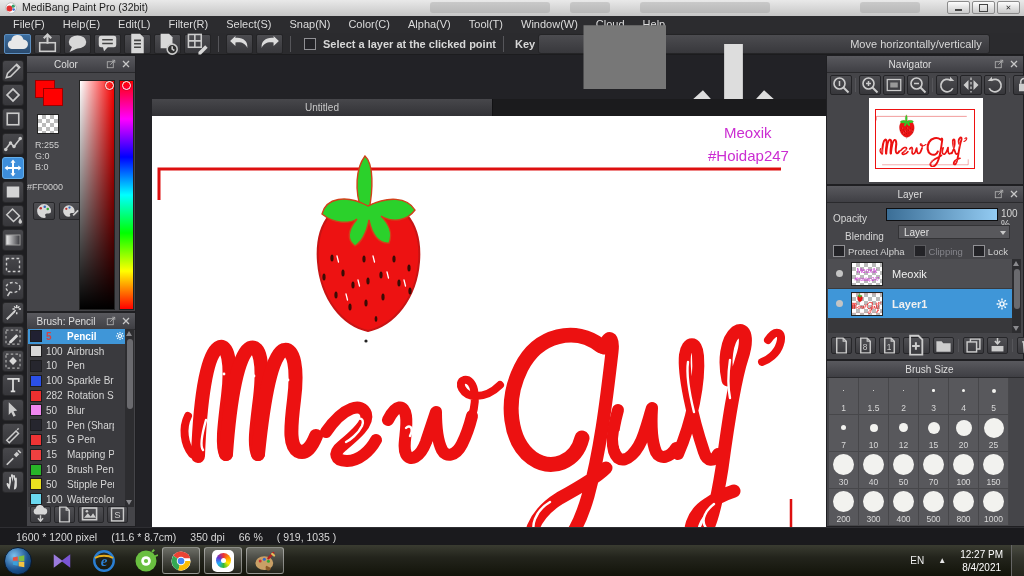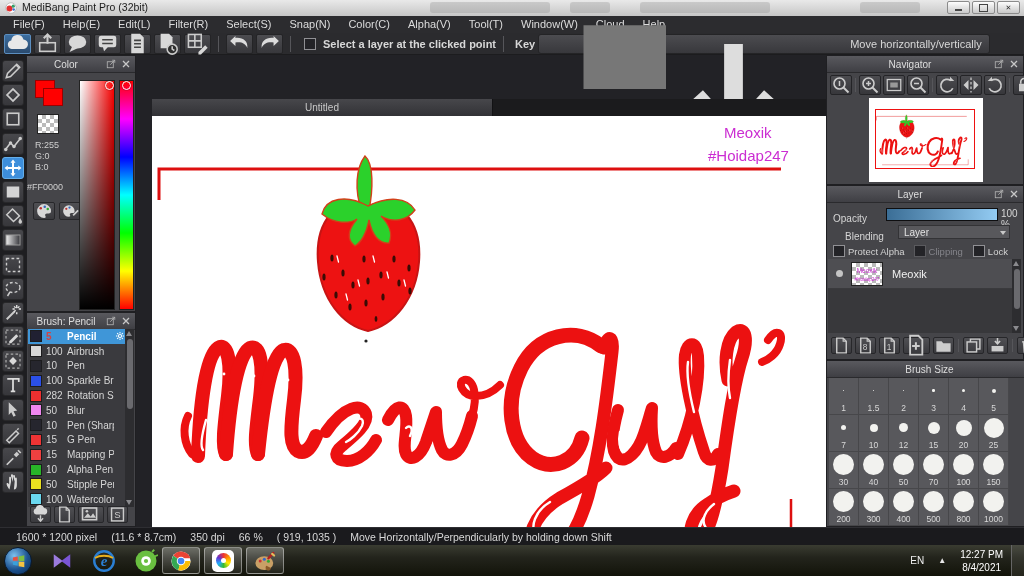--- a/index.html
+++ b/index.html
@@ -692,21 +692,21 @@
             <svg viewBox="0 0 16 16" aria-hidden="true" style="width:100%;height:100%">
               <circle cx="8" cy="8" r="2.1" fill="none" stroke="#fff" stroke-width="1.4"></circle>
               <path d="M8 2.6v2M8 11.4v2M2.6 8h2M11.4 8h2M4.2 4.2l1.4 1.4M10.4 10.4l1.4 1.4M11.8 4.2l-1.4 1.4M5.6 10.4l-1.4 1.4" stroke="#fff" stroke-width="1.4"></path>
             </svg>
           </span>
         </div>
 
         <div class="brush-row">
           <span class="swatch" style="background: rgb(40, 180, 40);"></span>
           <span class="bsize">10</span>
-          <span class="bname">Alpha Pen</span>
+          <span class="bname">Brush Pen</span>
           <span class="icn gear">
             <svg viewBox="0 0 16 16" aria-hidden="true" style="width:100%;height:100%">
               <circle cx="8" cy="8" r="2.1" fill="none" stroke="#fff" stroke-width="1.4"></circle>
               <path d="M8 2.6v2M8 11.4v2M2.6 8h2M11.4 8h2M4.2 4.2l1.4 1.4M10.4 10.4l1.4 1.4M11.8 4.2l-1.4 1.4M5.6 10.4l-1.4 1.4" stroke="#fff" stroke-width="1.4"></path>
             </svg>
           </span>
         </div>
 
         <div class="brush-row">
           <span class="swatch" style="background: rgb(232, 224, 32);"></span>
@@ -951,20 +951,35 @@
             </span>
             <span class="layer-name">Meoxik</span>
             <span class="icn gear">
               <svg viewBox="0 0 16 16" aria-hidden="true" style="width:100%;height:100%">
                 <circle cx="8" cy="8" r="2.1" fill="none" stroke="#fff" stroke-width="1.4"></circle>
                 <path d="M8 2.6v2M8 11.4v2M2.6 8h2M11.4 8h2M4.2 4.2l1.4 1.4M10.4 10.4l1.4 1.4M11.8 4.2l-1.4 1.4M5.6 10.4l-1.4 1.4" stroke="#fff" stroke-width="1.4"></path>
               </svg>
             </span>
           </div>
 
+          <div class="layer-row selected">
+            <span class="vis-dot"></span>
+            <span class="layer-thumb checker">
+              <svg viewBox="230 110 520 430" preserveAspectRatio="xMidYMid meet">
+                <use href="#artwork"></use>
+              </svg>
+            </span>
+            <span class="layer-name">Layer1</span>
+            <span class="icn gear">
+              <svg viewBox="0 0 16 16" aria-hidden="true" style="width:100%;height:100%">
+                <circle cx="8" cy="8" r="2.1" fill="none" stroke="#fff" stroke-width="1.4"></circle>
+                <path d="M8 2.6v2M8 11.4v2M2.6 8h2M11.4 8h2M4.2 4.2l1.4 1.4M10.4 10.4l1.4 1.4M11.8 4.2l-1.4 1.4M5.6 10.4l-1.4 1.4" stroke="#fff" stroke-width="1.4"></path>
+              </svg>
+            </span>
+          </div>
         </div>
       <div class="mini-scroll" style="top:73px;height:74px;right:2px">
         <span class="arr" style="top:2px;left:1px;border-left:3.5px solid transparent;border-right:3.5px solid transparent;border-bottom:5px solid #8a8a8e"></span>
         <span class="sthumb" style="top:10px;height:40px"></span>
         <span class="arr" style="bottom:2px;left:1px;border-left:3.5px solid transparent;border-right:3.5px solid transparent;border-top:5px solid #8a8a8e"></span>
       </div>
       <div class="abs" style="left:4px;top:151px;display:flex;gap:3px;align-items:center">
         <div class="sbtn">
             <span class="icn">
               <svg viewBox="0 0 16 16" aria-hidden="true" style="width:100%;height:100%">
@@ -1184,21 +1199,20 @@
       </div>
     </div>
   </div>
 
   <div class="abs" id="statusbar">
     <span>1600 * 1200 pixel</span>
     <span>(11.6 * 8.7cm)</span>
     <span>350 dpi</span>
     <span>66 %</span>
     <span>( 919, 1035 )</span>
-    <span>Move Horizontally/Perpendicularly by holding down Shift</span>
   </div>
 
   <div class="abs" id="taskbar">
     <div id="startorb">
       <svg viewBox="0 0 16 16">
         <path d="M2 4.8l5.2-1v4.4H2z" fill="#e8503f"></path>
           <path d="M8.2 3.6l6-1.2v6H8.2z" fill="#7ebf42"></path>
         <path d="M2 9.2h5.2v4.4L2 12.6z" fill="#3aa0da"></path>
           <path d="M8.2 9.2h6v6l-6-1.2z" fill="#f5c242"></path>
       </svg>

